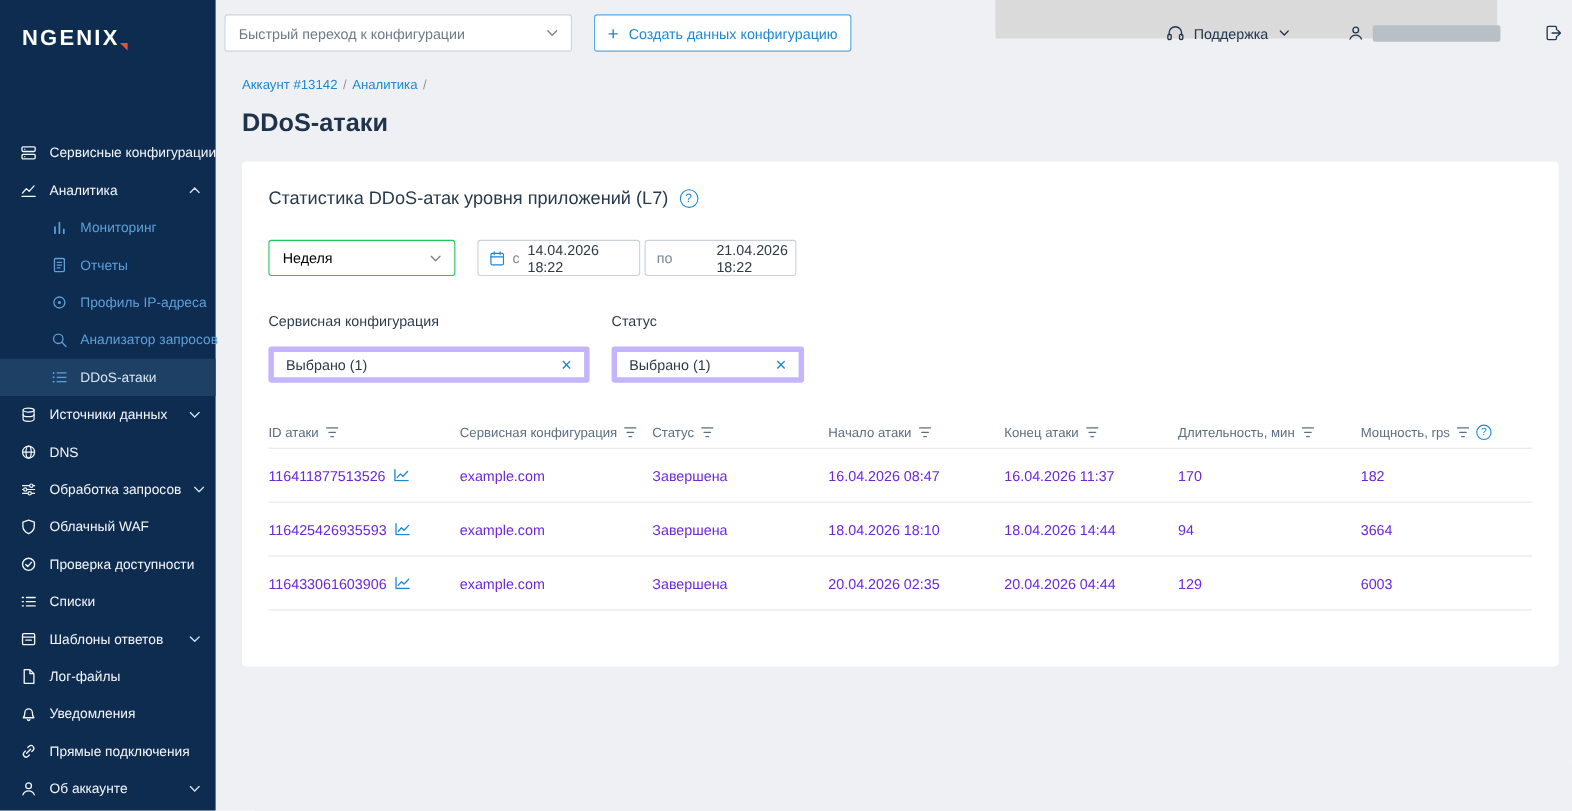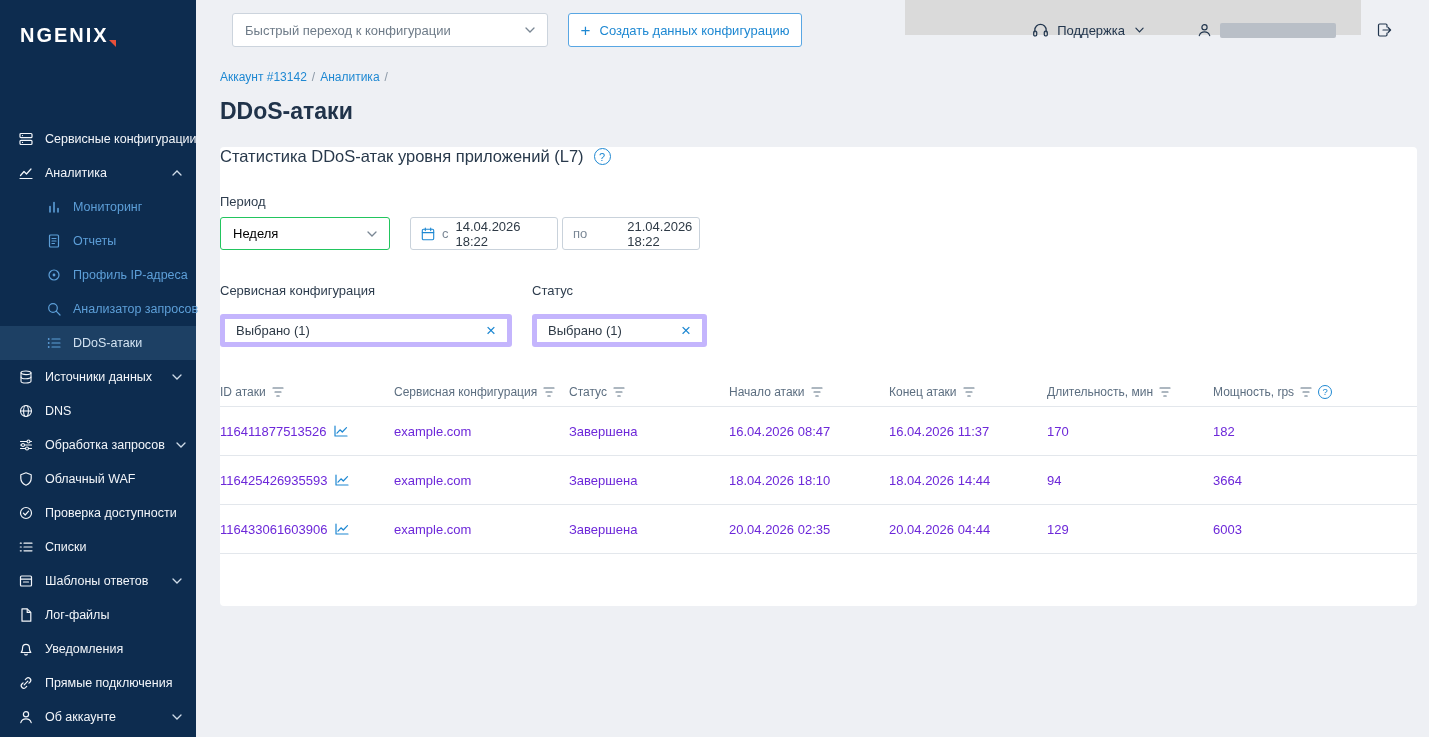--- a/index.html
+++ b/index.html
@@ -22,21 +22,21 @@
   .mi svg { width:16px; height:16px; }
   .chev { margin-left:auto; display:inline-flex; color:#cfdce9; }
   .chev svg { width:10px; height:6px; }
   .chev.up svg { transform:rotate(180deg); }
   .subitem { padding-left:46px; color:#5d9fd8; }
   .subitem .mi { color:#5d9fd8; }
   .subitem.active { background:#1d4064; color:#d3e3f2; }
 
   
   .main { flex:1; position:relative; height:737px; }
-  .topbar { height:60px; display:flex; align-items:center; padding:0 36px; position:relative; }
+  .topbar { height:60px; display:flex; align-items:center; padding:0 8px; position:relative; }
   .redact-band { position:absolute; left:709px; top:0; width:456px; height:35px; background:#dadada; z-index:0; }
   .topbar > * { z-index:1; }
   .quicknav { width:316px; height:34px; background:#fff; border:1px solid #ccd4dd; border-radius:3px;
     display:flex; align-items:center; justify-content:space-between; padding:0 12px;
     font-size:13px; color:#6e7b88; cursor:pointer; }
   .sel-chev { display:inline-flex; color:#7a8794; }
   .sel-chev svg { width:10px; height:6px; }
   .create-btn { margin-left:20px; width:234px; height:34px; background:#fff; border:1px solid #58a6e3;
     border-radius:3px; color:#1e88d2; font-size:13px; display:flex; align-items:center; justify-content:center;
     gap:9px; cursor:pointer; }
@@ -50,21 +50,21 @@
   .user-area { display:flex; align-items:center; gap:7px; margin-left:52px; color:#22364e; }
   .redacted-name { width:116px; height:15px; background:#b9bfc7; border-radius:2px; }
   .logout { margin-left:40px; display:inline-flex; color:#22364e; cursor:pointer; }
   .logout svg { width:17px; height:16px; }
 
   .breadcrumb { padding:10px 24px 0; font-size:12px; color:#8a97a5; display:flex; gap:5px; align-items:center; }
   .breadcrumb a { color:#1e88d2; text-decoration:none; cursor:pointer; }
   .page-title { margin:14px 0 0 24px; font-size:23px; font-weight:600; color:#20334a; }
 
   
-  .card { margin:22px 12px 0 24px; background:#fff; border-radius:4px; height:459px; }
+  .card { margin:22px 12px 0 24px; background:#fff; border-radius:4px; padding:24px; height:459px; }
   .card-title-row { display:flex; align-items:center; gap:10px; margin-bottom:28px; }
   .card-title { font-size:16.5px; color:#28394b; font-weight:400; }
   .qmark { width:17px; height:17px; border:1.2px solid #1e88d2; border-radius:50%; color:#1e88d2;
     font-size:11px; display:inline-flex; align-items:center; justify-content:center; cursor:pointer; }
   .qmark.small { width:14px; height:14px; font-size:9.5px; }
 
   .filter-label { font-size:13px; color:#2e3d4e; margin-bottom:8px; }
   .controls-row { display:flex; align-items:center; margin-bottom:33px; }
   .select { height:33px; background:#fff; border:1px solid #22c55e; border-radius:3px;
     display:flex; align-items:center; justify-content:space-between; padding:0 12px;
@@ -387,21 +387,20 @@
 
     <h1 class="page-title">DDoS-атаки</h1>
 
     <section class="card">
 
       <div class="card-title-row">
         <span class="card-title">Статистика DDoS-атак уровня приложений (L7)</span>
         <span class="qmark">?</span>
       </div>
 
-      <div class="filter-label">Период</div>
       <div class="controls-row">
         <div class="select period">
           <span>Неделя</span>
           <span class="sel-chev">
               <svg viewBox="0 0 10 6" fill="none" stroke="currentColor" stroke-width="1.3" stroke-linecap="round">
                 <path d="M1 1l4 4 4-4"></path>
               </svg>
             </span>
         </div>
         <div class="date-field from">

